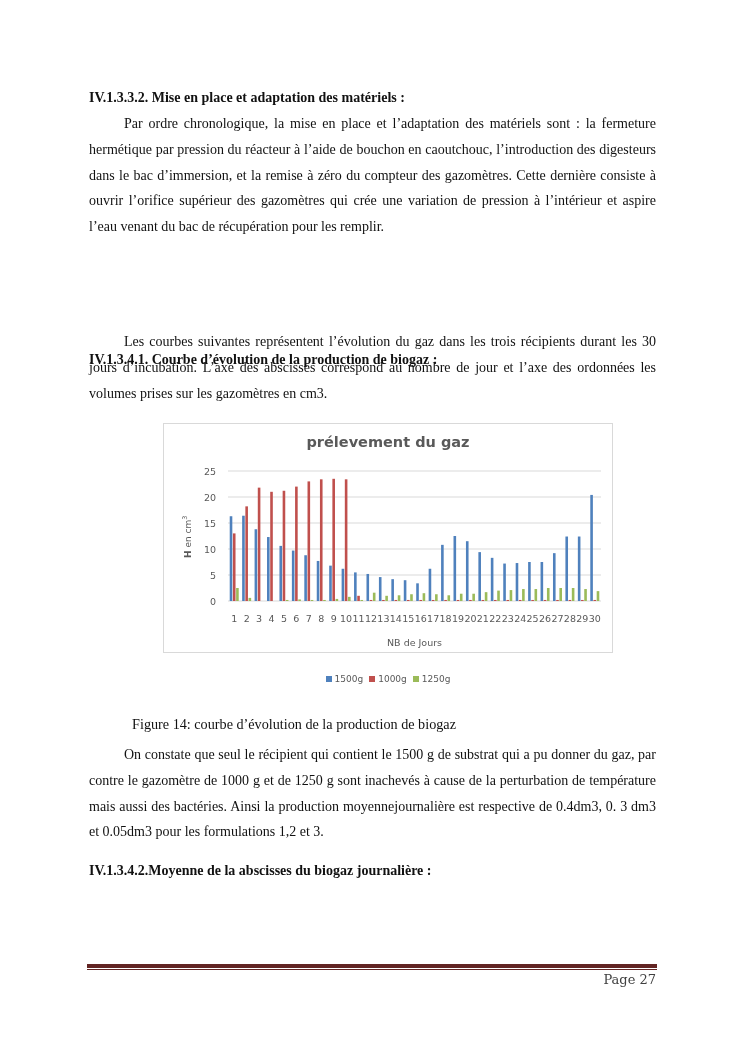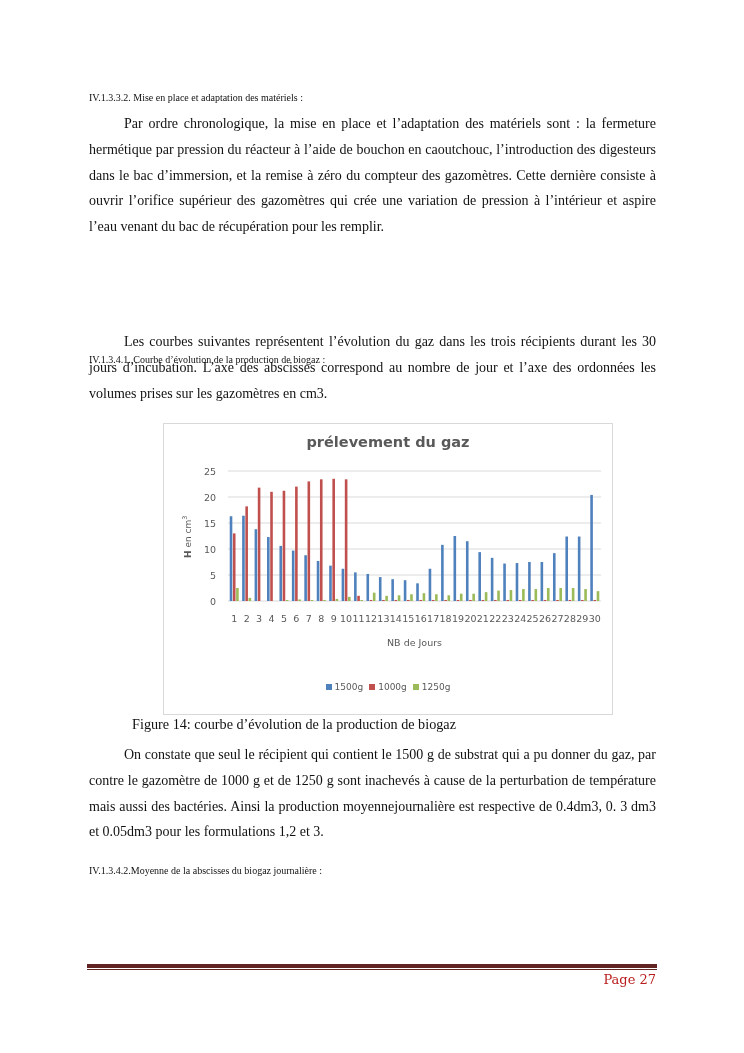--- a/index.html
+++ b/index.html
@@ -1,40 +1,40 @@
 <!DOCTYPE html>
 <html><head>
 <meta charset="utf-8">
 <style>
   html, body { margin: 0; padding: 0; background: #ffffff; }
   body { width: 744px; height: 1053px; position: relative; overflow: hidden;
          font-family: "Liberation Serif", "DejaVu Serif", serif; color: #111; }
   .page { position: absolute; left: 0; top: 0; width: 744px; height: 1053px; }
   .text { position: absolute; left: 89px; width: 567px; font-size: 14px; line-height: 25.8px; }
-  .heading { position: absolute; left: 89px; font-size: 10px; line-height: 20px; white-space: nowrap; }
+  .heading { position: absolute; left: 89px; font-size: 14px; line-height: 20px; white-space: nowrap; font-weight: bold; }
   .justify { text-align: justify; text-align-last: left; }
   .indent { text-indent: 35px; }
   .caption { position: absolute; left: 0; width: 588px; text-align: center; font-size: 14.2px; }
   
-  .chart-frame { position: absolute; left: 163px; top: 423px; width: 450px; height: 292px;
+  .chart-frame { position: absolute; left: 163px; top: 423px; width: 450px; height: 230px;
                  border: 1px solid #d9d9d9; background: #fff; box-sizing: border-box; }
   .chart-title { position: absolute; left: 0; width: 100%; top: 10px; text-align: center;
                  font-family: "DejaVu Sans", "Liberation Sans", sans-serif; font-weight: bold;
                  font-size: 14.5px; color: #595959; }
   .chart-svg { position: absolute; left: 0; top: 0; }
   .axis-label { font-family: "DejaVu Sans", "Liberation Sans", sans-serif; fill: #595959; }
   .legend { position: absolute; left: 0; width: 100%; top: 246px; text-align: center;
             font-family: "DejaVu Sans", "Liberation Sans", sans-serif; font-size: 9px; color: #595959; }
-  .legend-item { display: inline-block; margin: 12px 3px; }
+  .legend-item { display: inline-block; margin: 4px 3px; }
   .legend-swatch { display: inline-block; width: 6px; height: 6px; margin-right: 3px; vertical-align: 0px; }
   
   .footer-rule-thick { position: absolute; left: 87px; top: 964px; width: 570px; height: 4px; background: #622423; }
   .footer-rule-thin { position: absolute; left: 87px; top: 969px; width: 570px; height: 1px; background: #622423; }
   .page-num { position: absolute; right: 88px; top: 972px; font-family: "DejaVu Serif", "Liberation Serif", serif;
-              font-size: 13px; color: #b91c1c; }
+              font-size: 13px; color: #404040; }
 </style>
 </head>
 <body>
 
 <div class="page">
 
   <div class="heading" style="top:88px;">IV.1.3.3.2. Mise en place et adaptation des matériels :</div>
   <div class="text justify indent" style="top:111px;">Par ordre chronologique, la mise en place et l’adaptation des matériels sont : la fermeture hermétique par pression du réacteur à l’aide de bouchon en caoutchouc, l’introduction des digesteurs dans le bac d’immersion, et la remise à zéro du compteur des gazomètres. Cette dernière consiste à ouvrir l’orifice supérieur des gazomètres qui crée une variation de pression à l’intérieur et aspire l’eau venant du bac de récupération pour les remplir.</div>
 
   <div class="heading" style="top:306px;margin-top:44px;">IV.1.3.4.1. Courbe d’évolution de la production de biogaz :</div>

